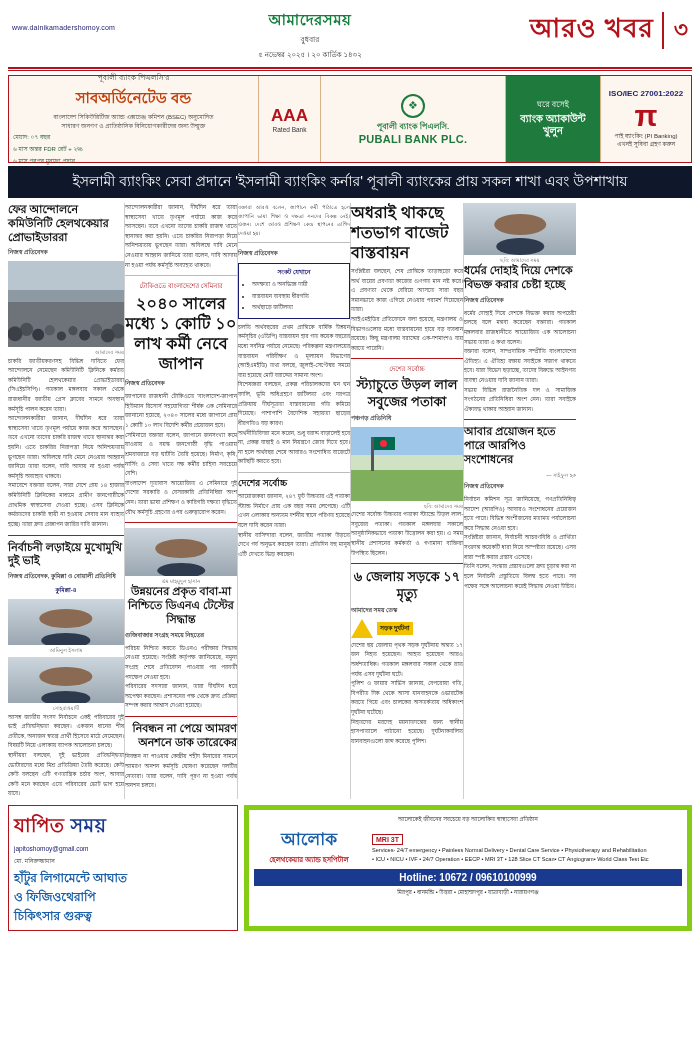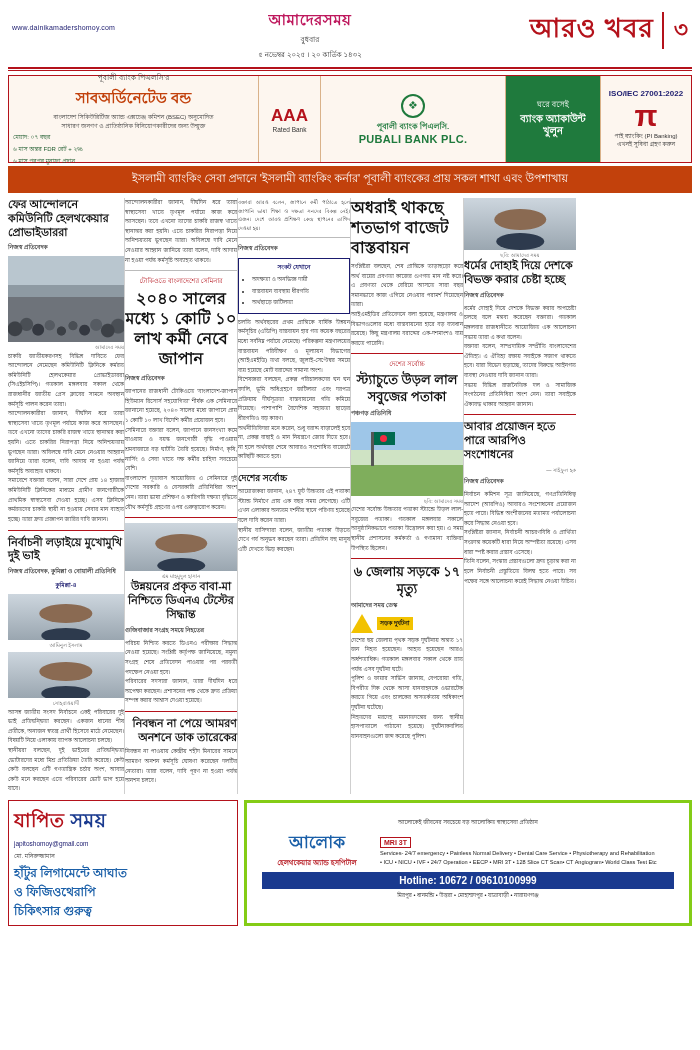--- a/index.html
+++ b/index.html
@@ -12,21 +12,21 @@
     overflow:hidden;
     position:relative;
   }
   .page { width:700px; height:1050px; position:relative; padding:6px 8px; }
 
   
   .masthead { display:flex; align-items:flex-start; justify-content:space-between; padding:2px 4px 4px 4px; }
   .mh-left { width:170px; padding-top:16px; }
   .mh-url { font-size:7px; color:#1a1a6e; letter-spacing:.2px; }
   .mh-center { flex:1; text-align:center; }
-  .mh-logo { font-size:15px; color:#be185d; font-weight:bold; letter-spacing:.5px; }
+  .mh-logo { font-size:15px; color:#15803d; font-weight:bold; letter-spacing:.5px; }
   .mh-logo-sub { font-size:7.5px; color:#333; margin-top:1px; }
   .mh-date { font-size:7px; color:#222; margin-top:3px; }
   .mh-right { width:250px; display:flex; align-items:center; justify-content:flex-end; gap:8px; }
   .mh-section { font-size:26px; color:#b4121b; font-weight:bold; letter-spacing:1px; }
   .mh-pagenum { font-size:22px; color:#b4121b; font-weight:bold; border-left:2px solid #b4121b; padding-left:10px; }
 
   .rule-thick { border-top:2px solid #b4121b; margin:2px 0 0 0; }
   .rule-thin { border-top:1px solid #b4121b; margin:1px 0 4px 0; }
 
   
@@ -45,21 +45,21 @@
   .aaa-sub { font-size:6.5px; color:#333; }
   .pubali-name { font-size:11px; font-weight:bold; color:#1f7a3d; letter-spacing:.3px; }
   .pubali-bn { font-size:8px; color:#1f7a3d; font-weight:bold; }
   .pubali-mark { width:24px; height:24px; border-radius:50%; border:2px solid #1f7a3d; display:flex; align-items:center; justify-content:center; font-size:11px; color:#1f7a3d; margin-bottom:2px;}
   .grn-t1 { font-size:8px; text-align:center; line-height:1.3; }
   .grn-t2 { font-size:10px; font-weight:bold; text-align:center; line-height:1.25; margin-top:2px;}
   .iso { font-size:8px; font-weight:bold; color:#1a1a6e; text-align:center; line-height:1.3; }
   .pi { font-size:30px; color:#b4121b; font-weight:bold; }
   .pi-sub { font-size:6px; color:#333; text-align:center; line-height:1.3; }
 
-  .ad-strip { background:#c2410c; color:#fff; font-size:11px; text-align:center; padding:4px 0; margin-bottom:5px; }
+  .ad-strip { background:#0f172a; color:#fff; font-size:14px; text-align:center; padding:4px 0; margin-bottom:5px; }
 
   
   .grid { display:flex; }
   .col { position:relative; }
   .col.c1 { width:116px; }
   .col.c2 { width:112px; }
   .col.c3 { width:112px; }
   .col.c4 { width:112px; }
   .col.c5 { width:112px; }
   .vsep { width:1px; background:#cfcfcf; }
@@ -103,21 +103,21 @@
 
   .sign-box { border:1px solid #1a1a6e; padding:3px; margin:4px 0; }
   .sign-ttl { font-size:6px; color:#1a1a6e; font-weight:bold; text-align:center; }
   .bullets { font-size:5.6px; line-height:1.7; color:#2b2b2b; }
   .bullets li { margin-bottom:2px; }
   ul { margin:2px 0 2px 10px; padding:0; }
 
   
   .ads-bottom { display:flex; gap:6px; margin-top:6px; }
   .ad-left { width:230px; border:1px solid #b4121b; padding:5px; }
-  .ad-mid { flex:1; border:3px solid #84cc16; padding:15px; }
+  .ad-mid { flex:1; border:5px solid #84cc16; padding:5px; }
   .jap-logo { font-size:19px; color:#b4121b; font-weight:bold; letter-spacing:.5px; }
   .jap-mail { font-size:6.5px; color:#1a1a6e; margin-top:2px;}
   .jap-by { font-size:6px; color:#333; margin-top:4px; }
   .jap-ttl { font-size:12px; color:#1a5fa8; font-weight:bold; line-height:1.35; margin-top:3px; }
   .alok-logo { font-size:17px; color:#1a5fa8; font-weight:bold; }
   .alok-sub { font-size:7px; color:#b4121b; font-weight:bold; }
   .alok-line { font-size:5.6px; color:#222; line-height:1.6; }
   .hotline { background:#1a3a8f; color:#fff; font-size:10px; font-weight:bold; text-align:center; padding:3px; margin-top:3px; }
   .mri { border:1px solid #b4121b; color:#b4121b; font-size:7px; font-weight:bold; padding:1px 3px; display:inline-block; }
 

